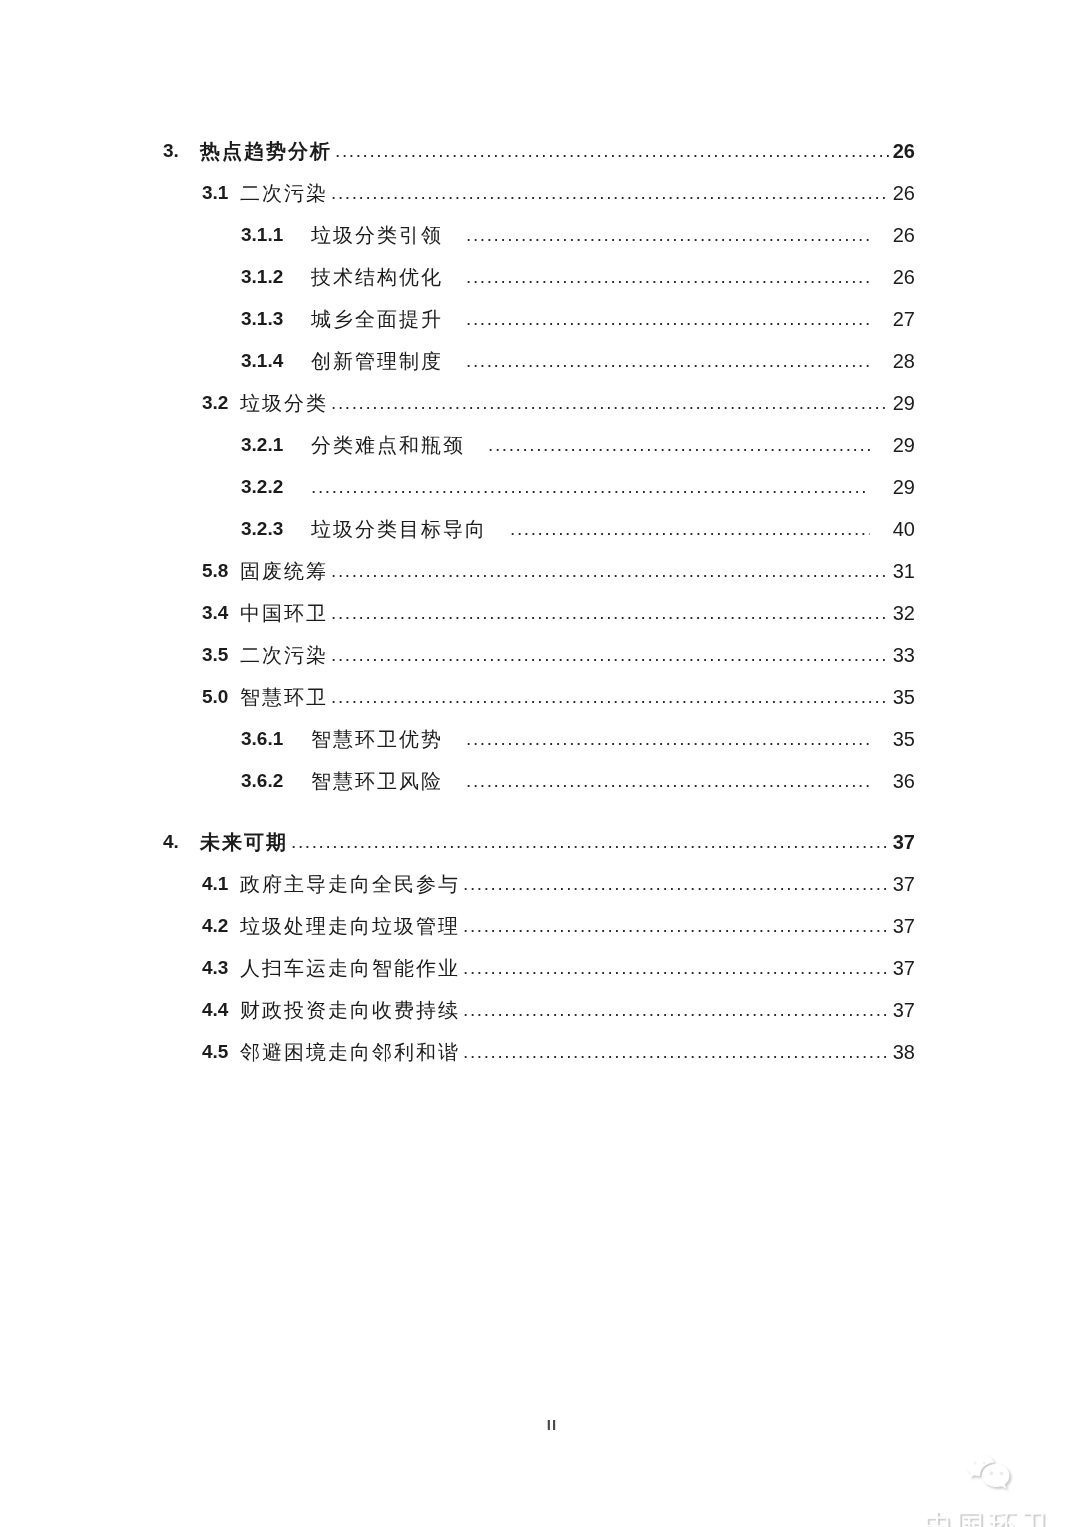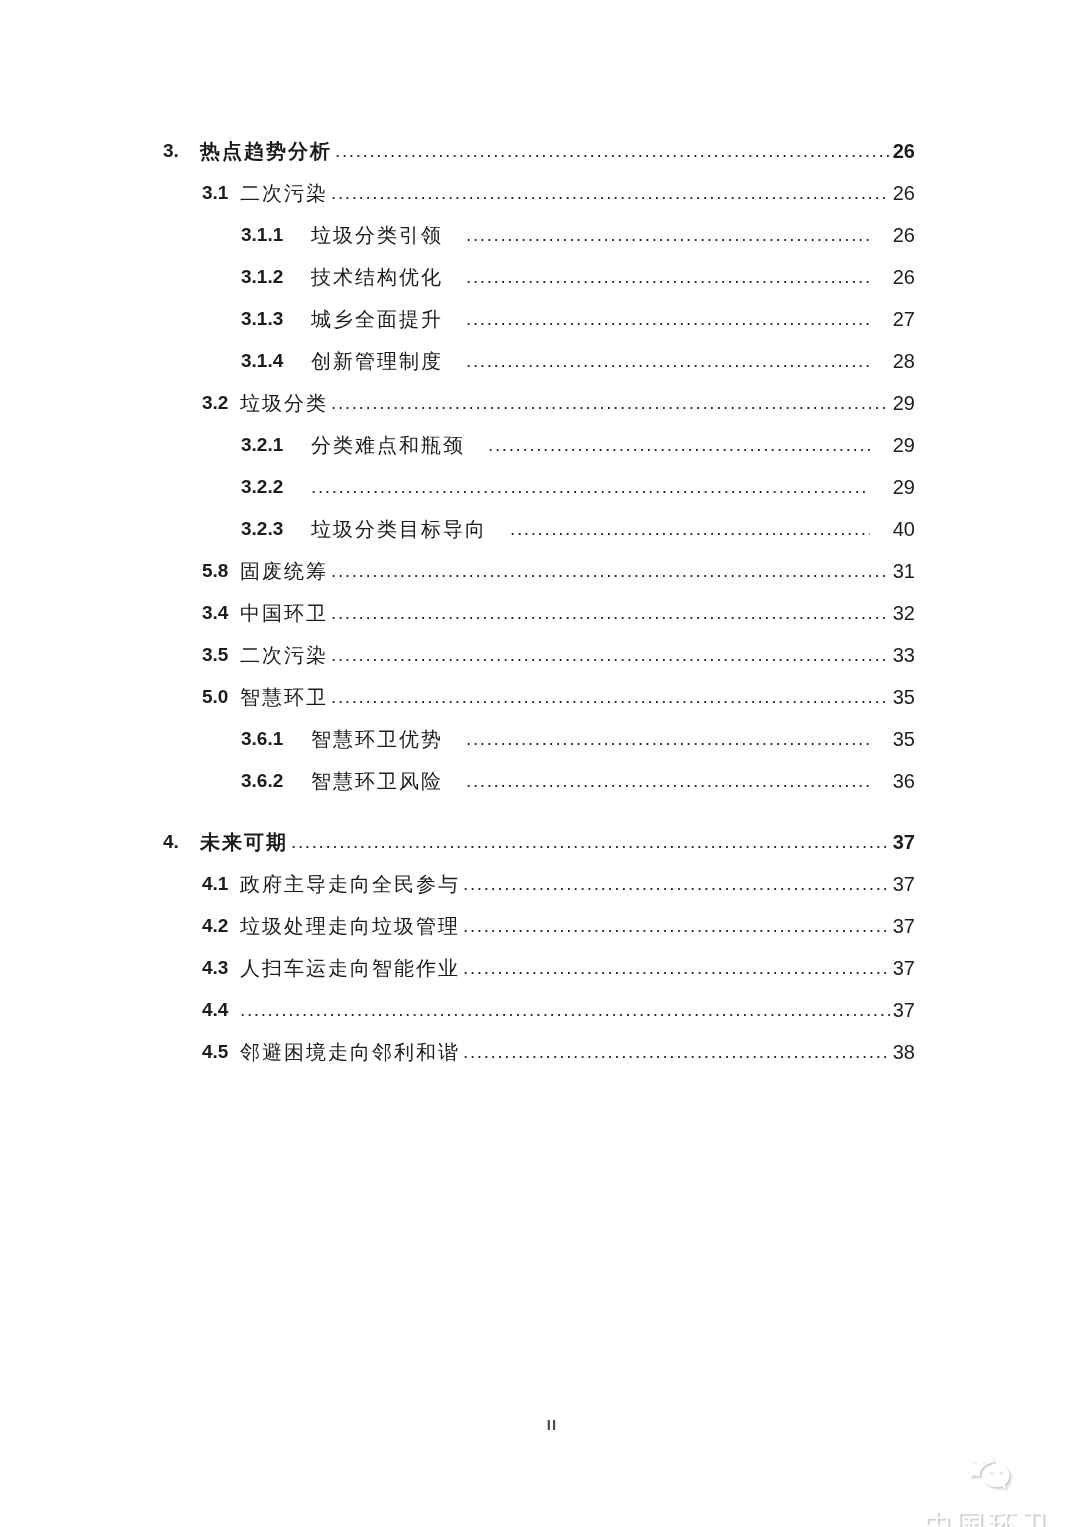--- a/index.html
+++ b/index.html
@@ -246,20 +246,21 @@
 
   <div class="toc-row level-2">
     <span class="toc-num">4.3</span>
     <span class="toc-title">人扫车运走向智能作业</span>
     <span class="toc-dots">....................................................................................................................................................................................................................................................................</span>
     <span class="toc-page">37</span>
   </div>
 
   <div class="toc-row level-2">
     <span class="toc-num">4.4</span>
+    <span class="toc-title">财政投资走向收费持续</span>
     <span class="toc-dots">....................................................................................................................................................................................................................................................................</span>
     <span class="toc-page">37</span>
   </div>
 
   <div class="toc-row level-2">
     <span class="toc-num">4.5</span>
     <span class="toc-title">邻避困境走向邻利和谐</span>
     <span class="toc-dots">....................................................................................................................................................................................................................................................................</span>
     <span class="toc-page">38</span>
   </div>

